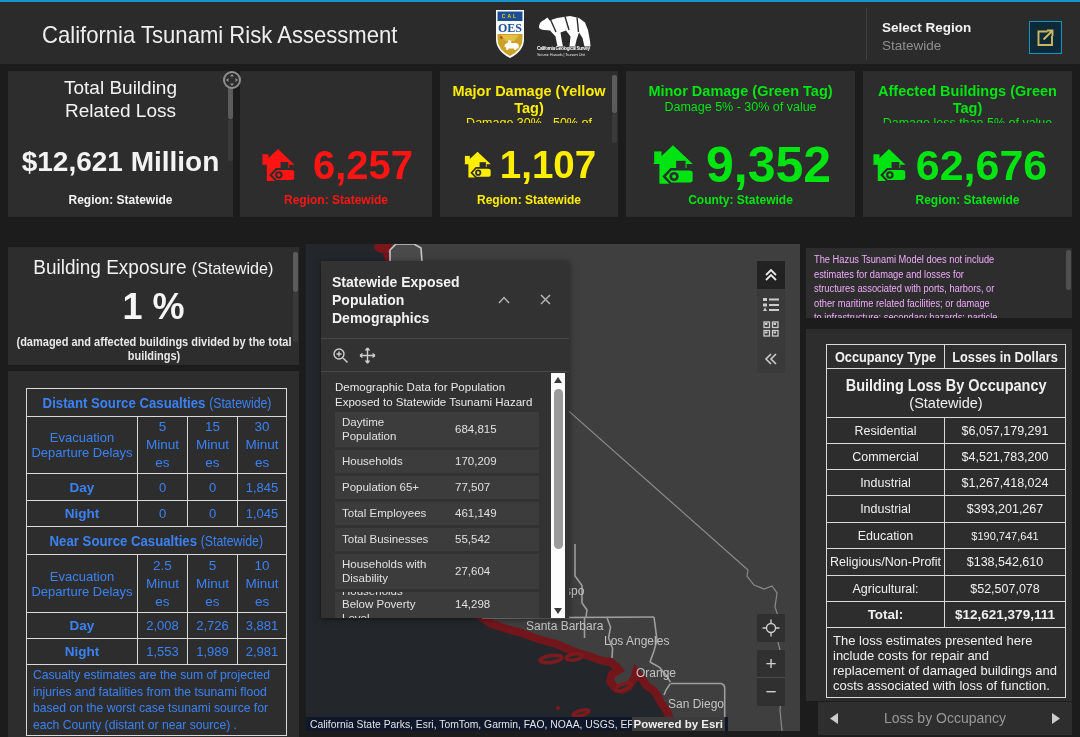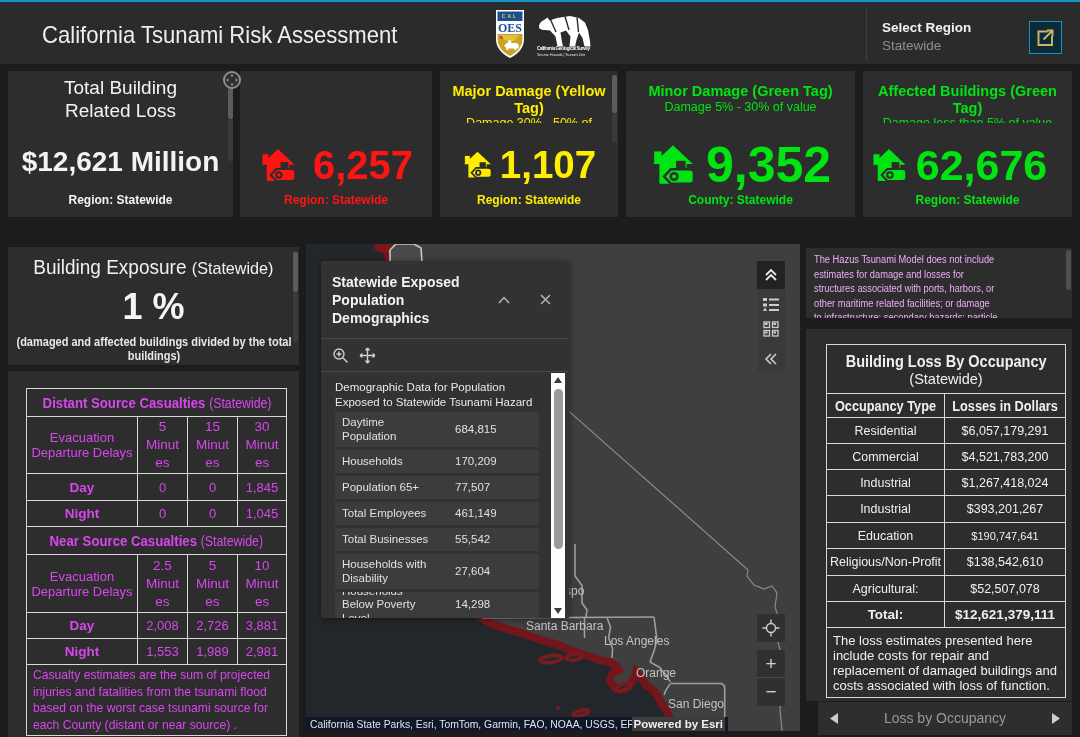--- a/index.html
+++ b/index.html
@@ -156,21 +156,21 @@
 
 <div class="abs" style="left:8px;top:247px;width:291px;height:118px;background:#2d2d2d;text-align:center">
   <div style="margin-top:9px;font-size:20px;color:#f1f1f1"><span class="fitl" style="transform:scaleX(0.95);transform-origin:50% 50%;">Building Exposure <span style="font-size:17px">(Statewide)</span></span></div>
   <div style="margin-top:7px;font-size:36px;font-weight:bold;color:#f5f5f5">1 %</div>
   <div style="position:absolute;left:50%;top:88px;transform:translateX(-50%) scaleX(0.88);font-size:12.5px;font-weight:bold;line-height:14px;color:#e8e8e8;white-space:nowrap">(damaged and affected buildings divided by the total<br>buildings)</div>
   <div class="sb" style="left:285px;top:5px;height:40px;background:#5c5c5c"></div>
   <div class="sb" style="left:285px;top:45px;height:50px;background:#3a3a3a"></div>
 </div>
 
 <div class="abs" style="left:8px;top:371px;width:291px;height:366px;background:#2d2d2d">
-  <table style="position:absolute;left:18px;top:17px;width:260px;table-layout:fixed;color:#d946ef">
+  <table style="position:absolute;left:18px;top:17px;width:260px;table-layout:fixed;color:#3b82f6">
     <colgroup>
         <col style="width:111px">
         <col style="width:50px">
         <col style="width:50px">
         <col style="width:49px">
       </colgroup>
     <tbody>
         <tr style="height:28px">
           <td colspan="4" style="font-size:15px;white-space:nowrap"><span class="fitc"><b>Distant Source Casualties</b> <span style="font-size:14px">(Statewide)</span></span></td>
         </tr>
@@ -386,29 +386,29 @@
   <div class="sb" style="left:260px;top:2px;height:40px;background:#4f4f4f"></div>
 </div>
 
 <div class="abs" style="left:806px;top:329px;width:266px;height:372px;background:#2d2d2d">
   <table style="position:absolute;left:20px;top:15px;width:239px;table-layout:fixed;color:#f0f0f0">
     <colgroup>
         <col style="width:118px">
         <col style="width:121px">
       </colgroup>
     <tbody>
-        <tr style="height:49px">
+        <tr style="height:24px">
+          <td style="font-size:14.5px;font-weight:bold;white-space:nowrap"><span class="fitc">Occupancy Type</span></td>
+          <td style="font-size:14.5px;font-weight:bold;white-space:nowrap"><span class="fitc">Losses in Dollars</span></td>
+        </tr>
+    <tr style="height:49px">
           <td colspan="2">
             <div style="font-size:16.5px;font-weight:bold;white-space:nowrap"><span class="fitc">Building Loss By Occupancy</span></div>
             <div style="font-size:14.5px">(Statewide)</div>
           </td>
-        </tr>
-    <tr style="height:24px">
-          <td style="font-size:14.5px;font-weight:bold;white-space:nowrap"><span class="fitc">Occupancy Type</span></td>
-          <td style="font-size:14.5px;font-weight:bold;white-space:nowrap"><span class="fitc">Losses in Dollars</span></td>
         </tr>
     <tr style="height:26px">
           <td style="font-size:12.5px">Residential</td>
           <td style="font-size:12.5px">$6,057,179,291</td>
         </tr>
     <tr style="height:26px">
           <td style="font-size:12.5px">Commercial</td>
           <td style="font-size:12.5px">$4,521,783,200</td>
         </tr>
     <tr style="height:26px">

